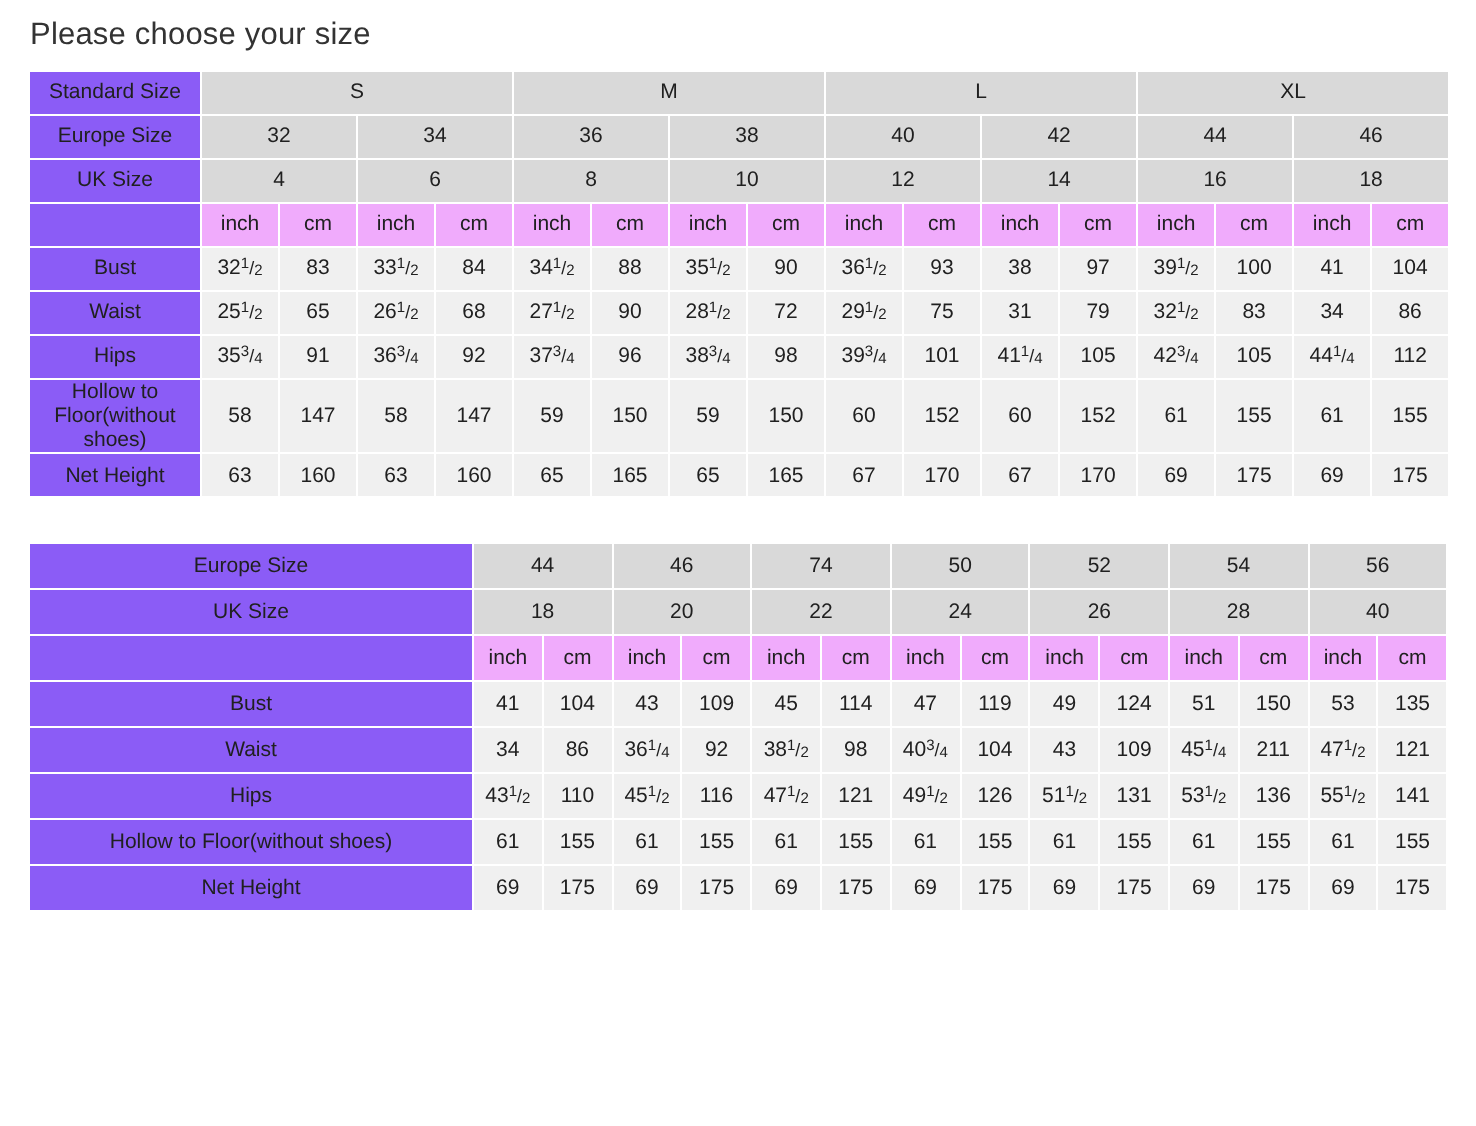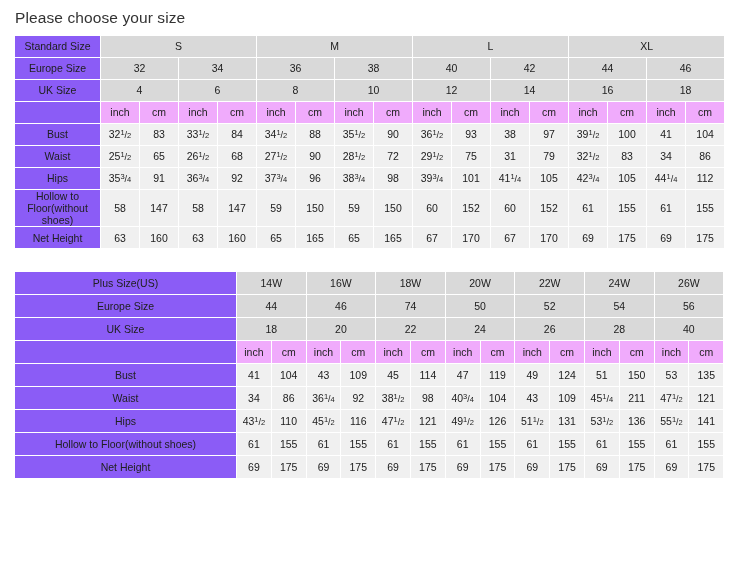--- a/index.html
+++ b/index.html
@@ -243,30 +243,20 @@
     </tbody>
   </table>
 
   <table class="plus-table t2">
     <colgroup>
       <col style="width:222px">
       <col span="14" style="width:34.8px">
     </colgroup>
     <tbody>
       <tr>
-        <td class="lbl">Plus Size(US)</td>
-        <td class="sub" colspan="2">14W</td>
-        <td class="sub" colspan="2">16W</td>
-        <td class="sub" colspan="2">18W</td>
-        <td class="sub" colspan="2">20W</td>
-        <td class="sub" colspan="2">22W</td>
-        <td class="sub" colspan="2">24W</td>
-        <td class="sub" colspan="2">26W</td>
-      </tr>
-      <tr>
         <td class="lbl">Europe Size</td>
         <td class="sub" colspan="2">44</td>
         <td class="sub" colspan="2">46</td>
         <td class="sub" colspan="2">74</td>
         <td class="sub" colspan="2">50</td>
         <td class="sub" colspan="2">52</td>
         <td class="sub" colspan="2">54</td>
         <td class="sub" colspan="2">56</td>
       </tr>
       <tr>

